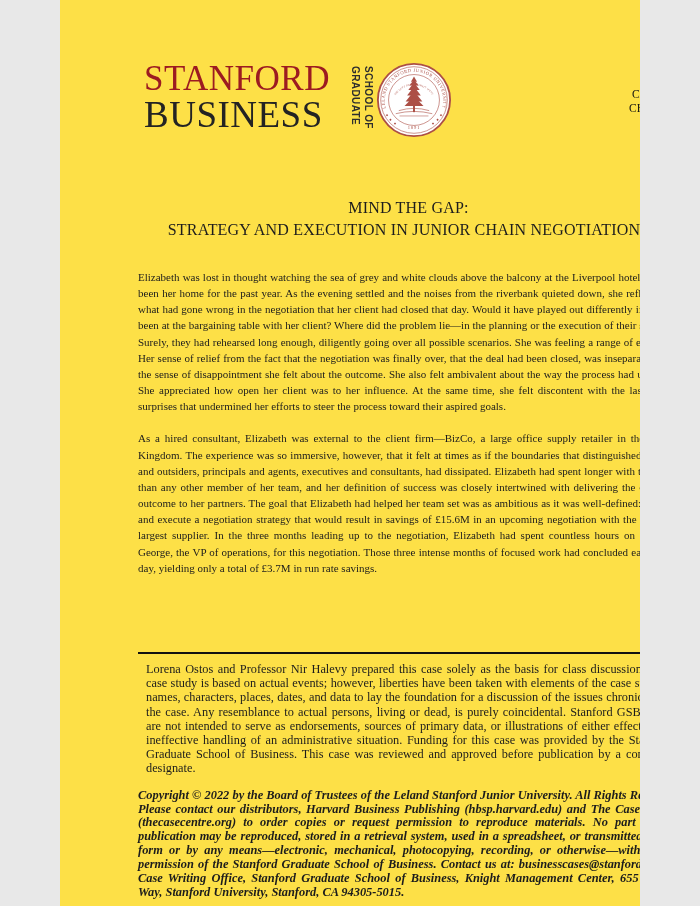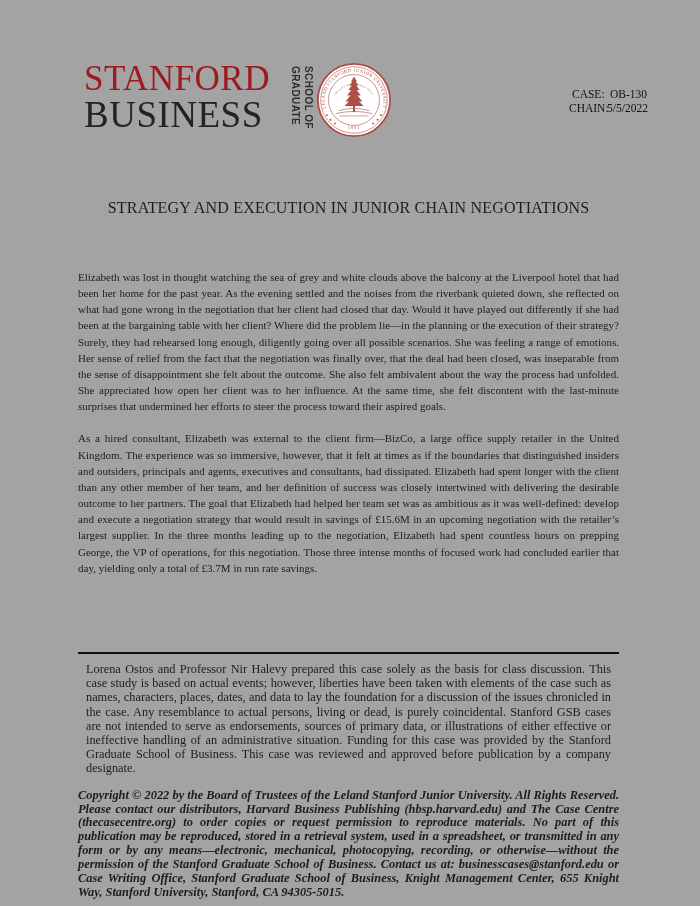--- a/index.html
+++ b/index.html
@@ -1,20 +1,20 @@
 <!DOCTYPE html>
 <html><head>
 <meta charset="utf-8">
 <style>
   html,body { margin:0; padding:0; background:#e8e8e8; }
   .page {
     position:relative;
-    width:700px; height:906px;
+    width:580px; height:906px;
     margin:0 auto;
-    background:#a3a3a3;
+    background:#fde047;
     font-family:"Liberation Serif", serif;
     color:#1c1c1c;
     overflow:hidden;
   }
 
   
   .wordmark-stanford {
     position:absolute; left:84px; top:60px;
     font-size:35px; line-height:38px;
     color:#9c1b21; letter-spacing:0.5px;
@@ -134,20 +134,21 @@
       <span class="ci-label">CASE:</span>
       <span class="ci-value">OB-130</span>
     </div>
     <div class="row">
       <span class="ci-label">CHAIN:</span>
       <span class="ci-value">5/5/2022</span>
     </div>
   </div>
 
   <div class="title-block">
+    <div>MIND THE GAP:</div>
     <div>STRATEGY AND EXECUTION IN JUNIOR CHAIN NEGOTIATIONS</div>
   </div>
 
   <div class="body-block">
     <p>Elizabeth was lost in thought watching the sea of grey and white clouds above the balcony at the Liverpool hotel that had been her home for the past year. As the evening settled and the noises from the riverbank quieted down, she reflected on what had gone wrong in the negotiation that her client had closed that day. Would it have played out differently if she had been at the bargaining table with her client? Where did the problem lie—in the planning or the execution of their strategy? Surely, they had rehearsed long enough, diligently going over all possible scenarios. She was feeling a range of emotions. Her sense of relief from the fact that the negotiation was finally over, that the deal had been closed, was inseparable from the sense of disappointment she felt about the outcome. She also felt ambivalent about the way the process had unfolded. She appreciated how open her client was to her influence. At the same time, she felt discontent with the last-minute surprises that undermined her efforts to steer the process toward their aspired goals.</p>
     <p>As a hired consultant, Elizabeth was external to the client firm—BizCo, a large office supply retailer in the United Kingdom. The experience was so immersive, however, that it felt at times as if the boundaries that distinguished insiders and outsiders, principals and agents, executives and consultants, had dissipated. Elizabeth had spent longer with the client than any other member of her team, and her definition of success was closely intertwined with delivering the desirable outcome to her partners. The goal that Elizabeth had helped her team set was as ambitious as it was well-defined: develop and execute a negotiation strategy that would result in savings of £15.6M in an upcoming negotiation with the retailer’s largest supplier.  In the three months leading up to the negotiation, Elizabeth had spent countless hours on prepping George, the VP of operations, for this negotiation. Those three intense months of focused work had concluded earlier that day, yielding only a total of £3.7M in run rate savings.</p>
   </div>
 
   <div class="footer-block">
     <hr class="rule">

